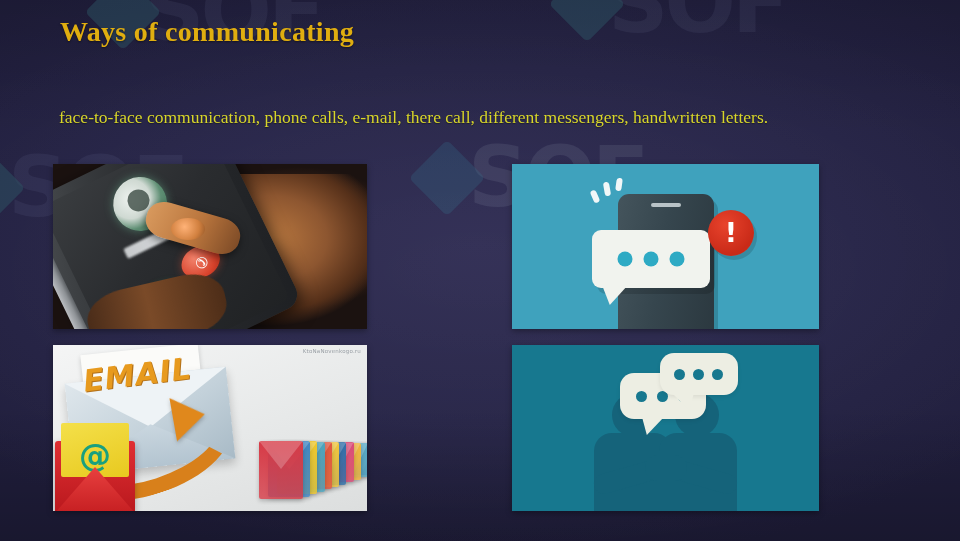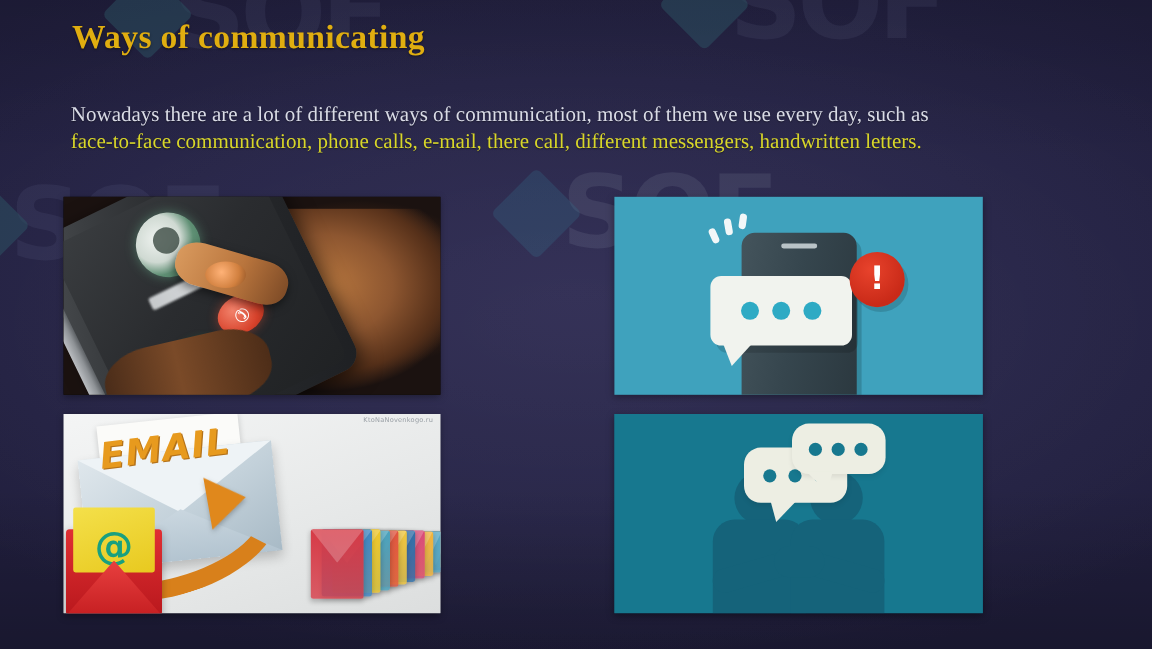--- a/index.html
+++ b/index.html
@@ -340,21 +340,21 @@
     </div>
     <div class="wm" style="left:590px;top:390px;">
       <span class="dia"></span>
       <span class="sof">SOF</span>
     </div>
   </div>
 
   <div class="title">Ways of communicating</div>
 
   <div class="body-text">
-    <span>Nowadays there are a lot of different ways of communication, most of them we use every day, such as</span><br>
+    <br>
     <span class="hl">face-to-face communication, phone calls, e-mail, there call, different messengers, handwritten letters.</span>
   </div>
 
   <div class="frame" id="img-phone-call">
     <div class="pc-bg"></div>
     <div class="pc-hand"></div>
     <div class="pc-hand2"></div>
     <div class="pc-phone">
       <span class="edge"></span>
       <div class="pc-screen">

